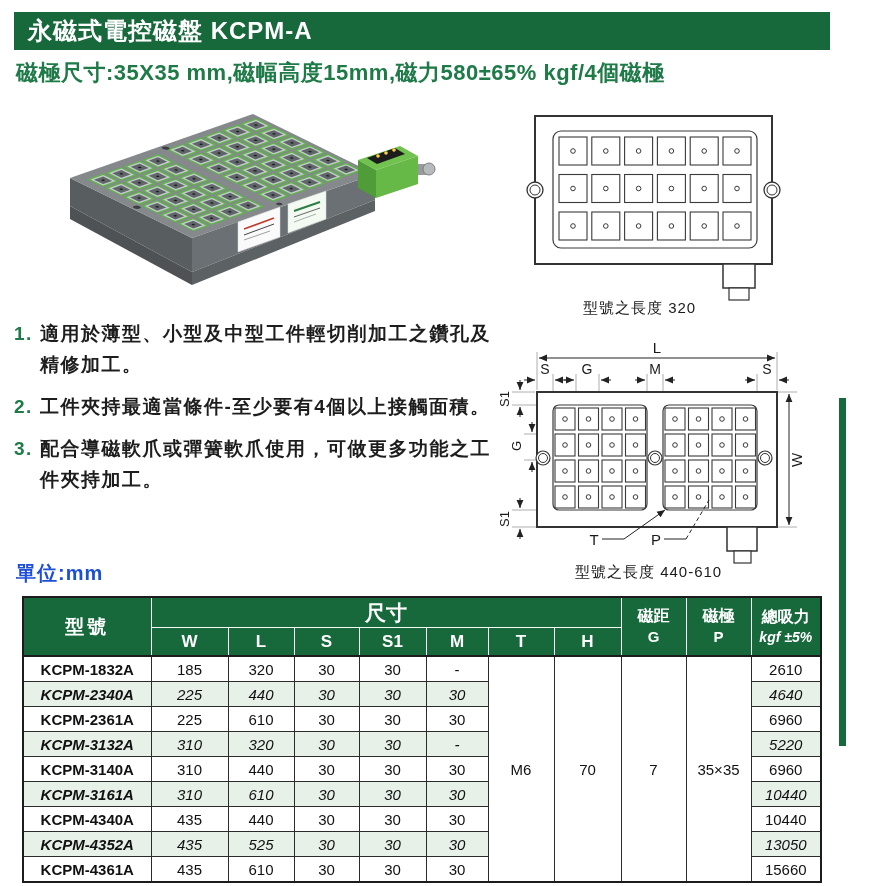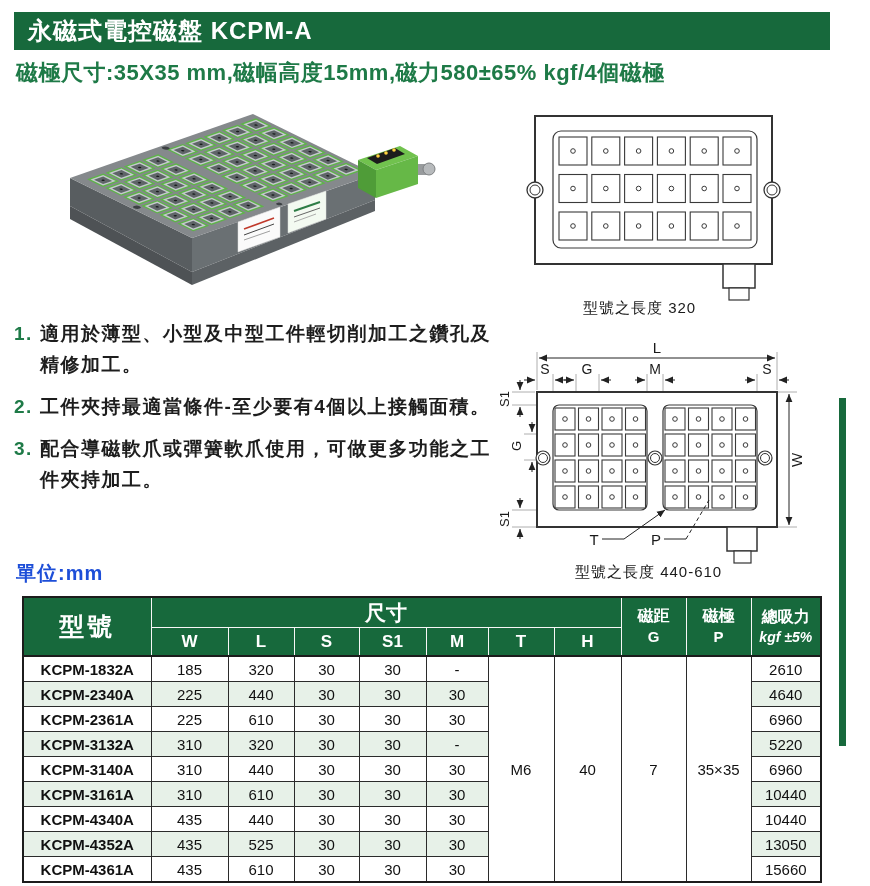--- a/index.html
+++ b/index.html
@@ -43,30 +43,30 @@
 
   
   .side-tab{position:absolute;left:839px;top:398px;width:29px;height:348px;background:var(--green);}
   .side-tab-text{position:absolute;width:348px;height:29px;left:-159.5px;top:159.5px;transform:rotate(-90deg);
     text-align:center;color:#fff;font-size:15px;font-weight:bold;letter-spacing:13px;line-height:29px;white-space:nowrap;}
 
   
   .table-wrap{position:absolute;left:22px;top:596px;width:798px;}
   table.spec{border-collapse:collapse;table-layout:fixed;width:798px;border:2px solid #1c1c1c;}
   table.spec th{background:var(--green);color:#fff;border:1px solid #f7f7f7;font-weight:bold;padding:0;}
-  th.hmodel{font-size:25px;letter-spacing:3px;}
+  th.hmodel{font-size:19px;letter-spacing:3px;}
   th.hgroup{font-size:21px;height:29px;}
   th.hsub{font-size:17px;height:27px;}
   th.h2l{font-size:16px;line-height:1.3;}
   th.h2l .sub2{font-size:15px;font-weight:600;}
   th.h2l .kgf{font-size:14px;font-weight:600;letter-spacing:0;font-style:italic;}
   table.spec td{border:1px solid #2b2b2b;text-align:center;height:24px;padding:0;font-size:15px;color:#111;background:#fff;}
   table.spec tbody tr:first-child td{border-top:2px solid #1c1c1c;}
   td.model{color:var(--green);font-weight:bold;font-size:16px;border-right:2px solid #1c1c1c;}
-  tbody tr.alt td.striped{background:var(--rowalt);}
+  tbody tr.alt td.striped{background:var(--rowalt);font-style:italic;}
   td.shared{background:#fff;font-size:15px;}
 </style>
 </head>
 <body>
 
 <div class="page">
 
   <div class="title-bar">
     <div class="t">永磁式電控磁盤 KCPM-A</div>
   </div>
@@ -599,21 +599,21 @@
         </thead>
         <tbody>
           <tr>
             <td class="model striped">KCPM-1832A</td>
             <td class="striped">185</td>
             <td class="striped">320</td>
             <td class="striped">30</td>
             <td class="striped">30</td>
             <td class="striped">-</td>
             <td class="shared" rowspan="9">M6</td>
-            <td class="shared" rowspan="9">40</td>
+            <td class="shared" rowspan="9">70</td>
             <td class="shared" rowspan="9">7</td>
             <td class="shared" rowspan="9">35×35</td>
             <td class="striped">2610</td>
           </tr>
           <tr class="alt">
             <td class="model striped">KCPM-2340A</td>
             <td class="striped">225</td>
             <td class="striped">440</td>
             <td class="striped">30</td>
             <td class="striped">30</td>

